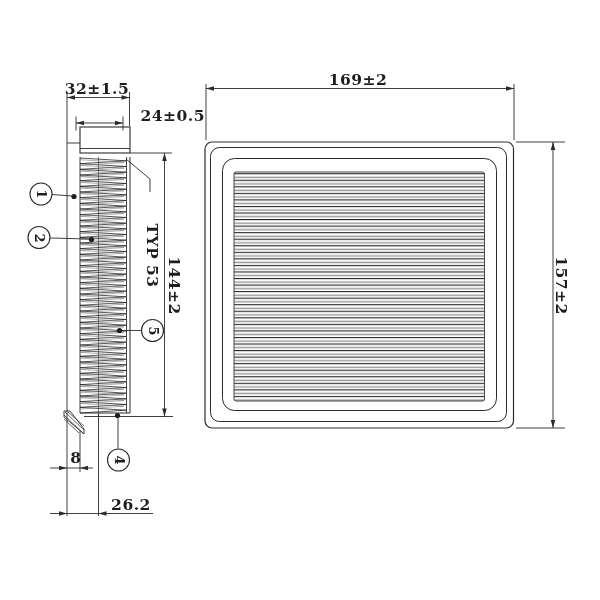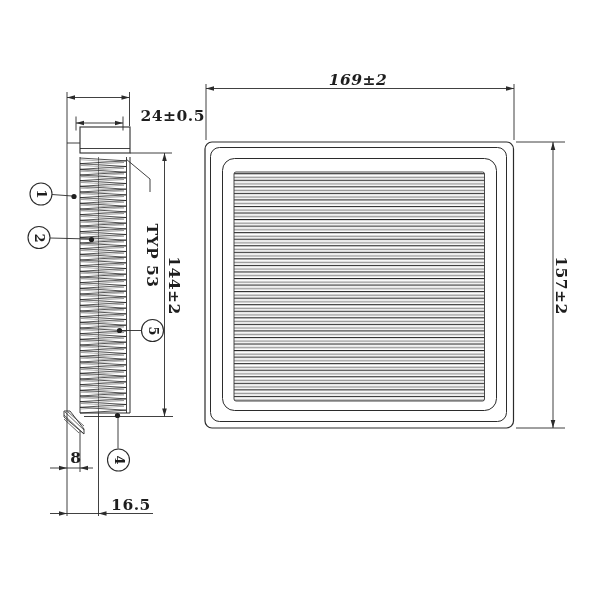--- a/index.html
+++ b/index.html
@@ -113,32 +113,33 @@
       <polygon points="514,88.5 506,86.2 506,90.8"></polygon>
       <polygon points="553,142 550.7,150 555.3,150"></polygon>
       <polygon points="553,428 550.7,420 555.3,420"></polygon>
       <polygon points="67,468 59,465.7 59,470.3"></polygon>
       <polygon points="80,468 88,465.7 88,470.3"></polygon>
       <polygon points="67,513.5 59,511.2 59,515.8"></polygon>
       <polygon points="98.5,513.5 106.5,511.2 106.5,515.8"></polygon>
     </g>
   </svg>
 
+  <div class="lbl" style="left:57px;top:79px;width:80px;">32±1.5</div>
 
   <div class="lbl" style="left:133px;top:106px;width:72px;text-align:right;">24±0.5</div>
 
   <div class="lbl vtext" style="left:112px;top:246px;width:80px;">TYP 53</div>
 
   <div class="lbl vtext" style="left:134px;top:276px;width:80px;">144±2</div>
 
   <div class="lbl" style="left:66px;top:448px;width:20px;">8</div>
 
-  <div class="lbl" style="left:101px;top:495px;width:60px;">16.5</div>
+  <div class="lbl" style="left:101px;top:495px;width:60px;">26.2</div>
 
-  <div class="lbl" style="left:318px;top:70px;width:80px;font-style:italic;">169±2</div>
+  <div class="lbl" style="left:318px;top:70px;width:80px;">169±2</div>
 
   <div class="lbl vtext" style="left:521px;top:276px;width:80px;">157±2</div>
 
   <div class="callout-num" style="left:30px;top:185px;">1</div>
   <div class="callout-num" style="left:28px;top:228.5px;">2</div>
   <div class="callout-num" style="left:141.5px;top:321.5px;">5</div>
   <div class="callout-num" style="left:107.5px;top:451px;">4</div>
 </div>
 
 </body></html>

